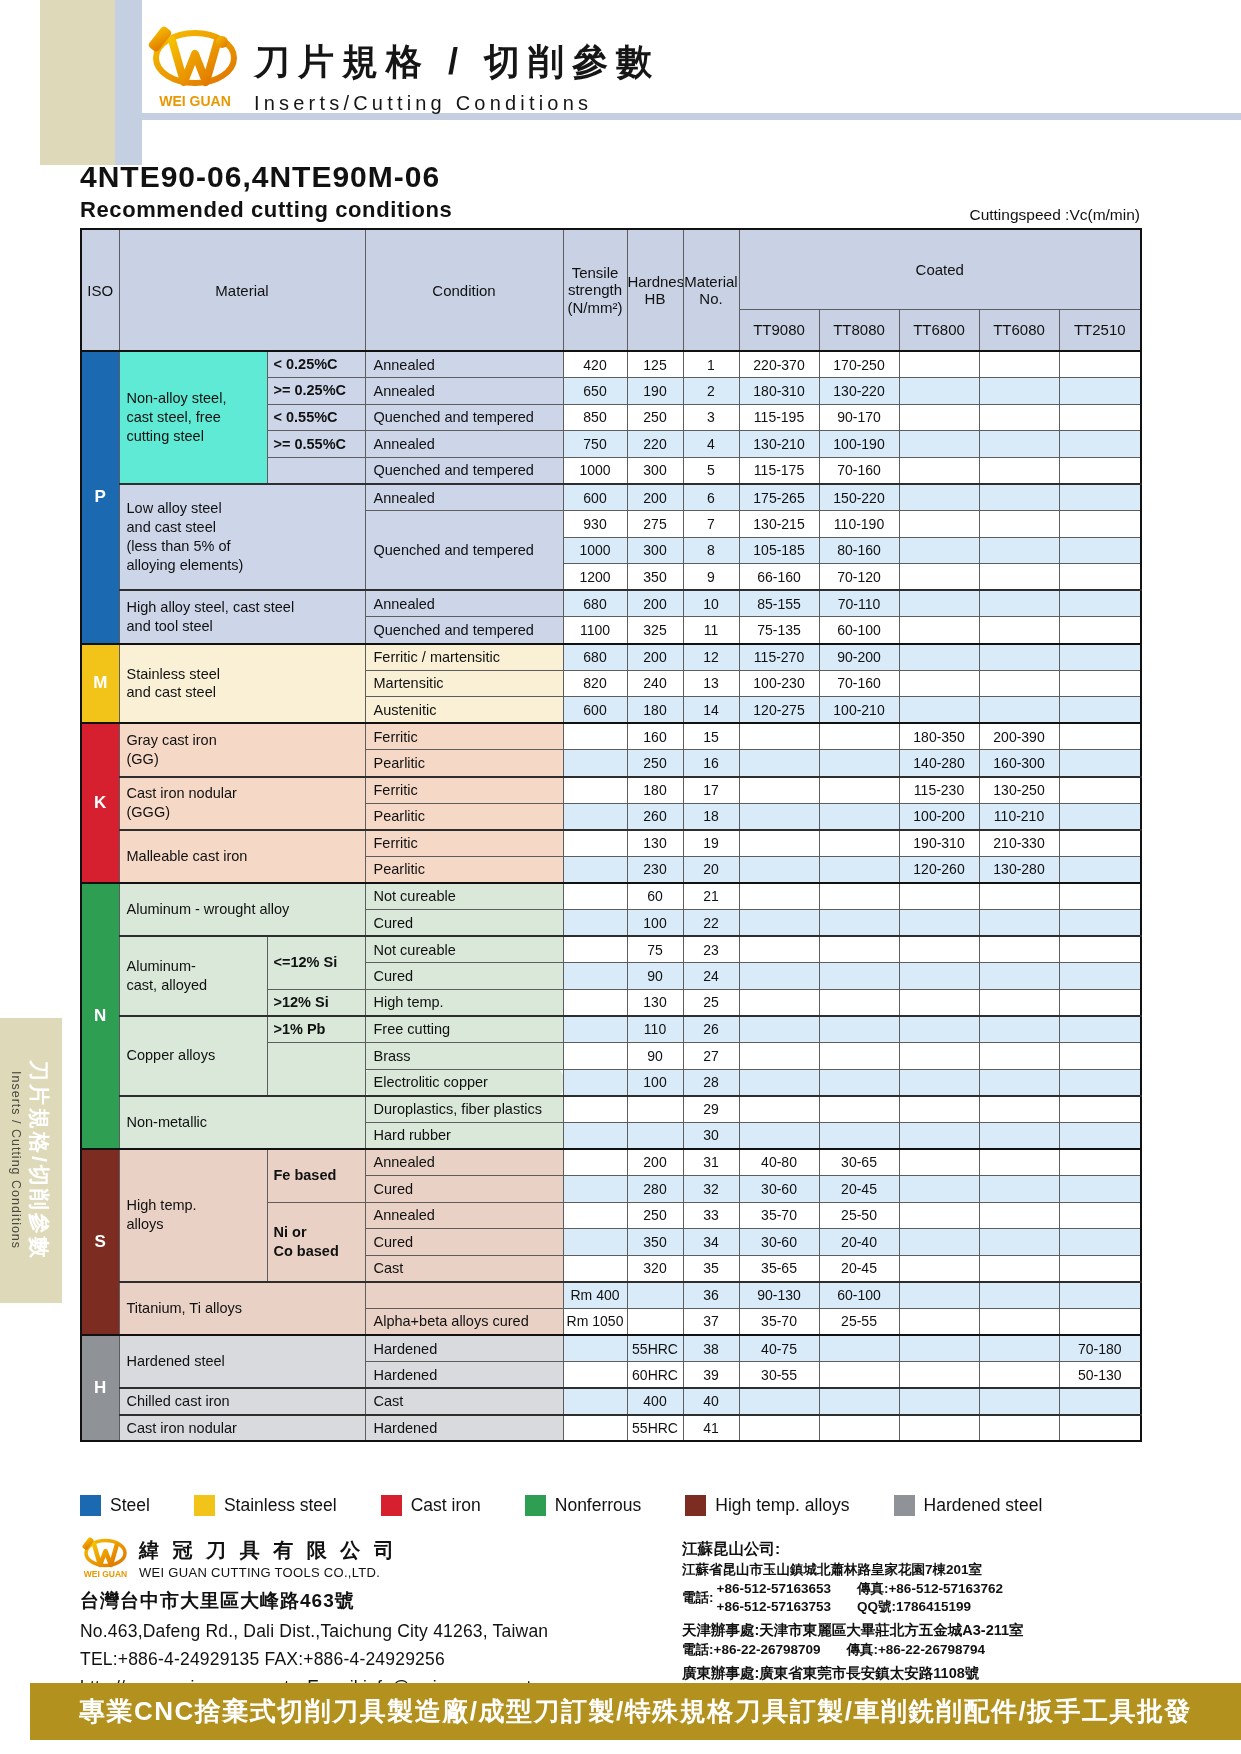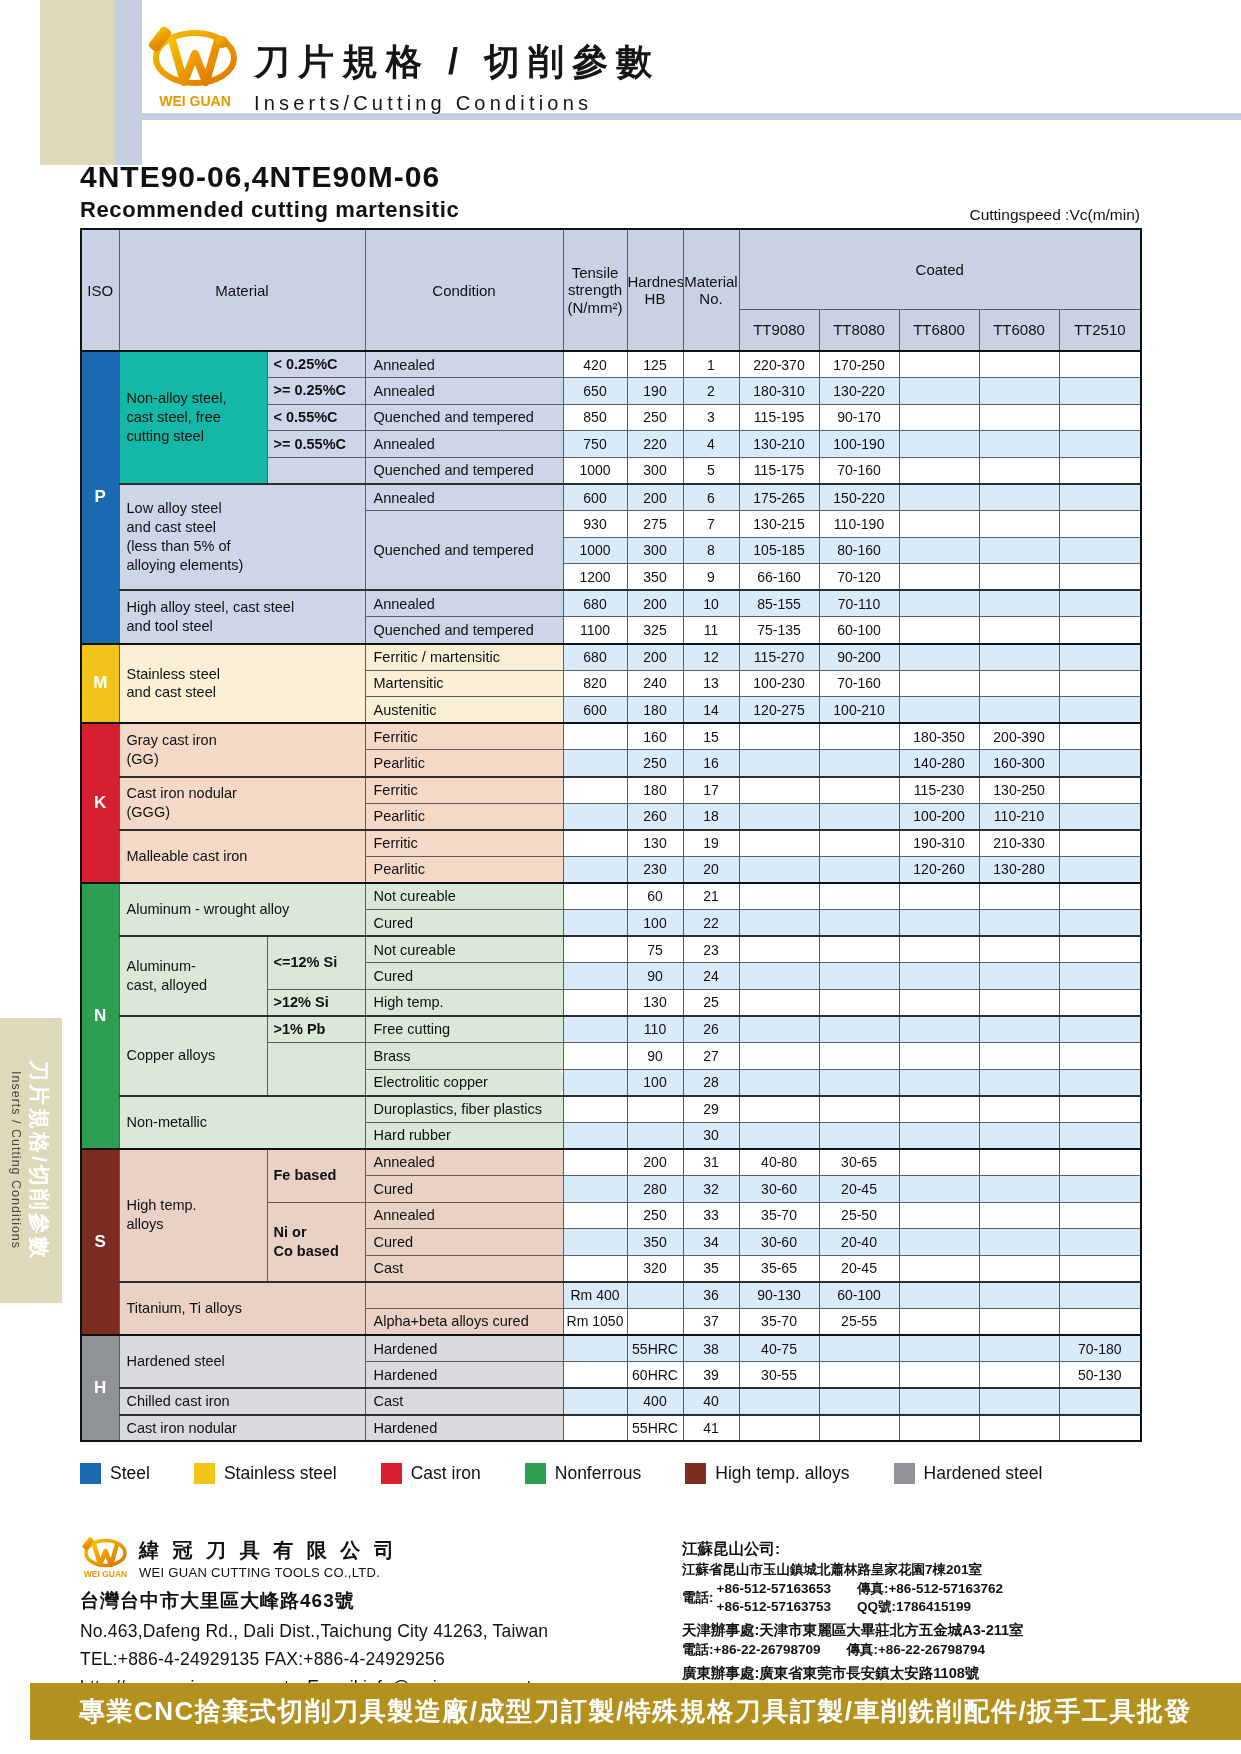--- a/index.html
+++ b/index.html
@@ -41,21 +41,21 @@
   td.mat-cell  { font-size:14.5px; padding:1px 7px; white-space:pre-line; line-height:1.3; vertical-align:middle; }
   td.sub-cell  { font-size:14.5px; padding:1px 6px; white-space:pre-line; line-height:1.3;font-weight:bold; }
   td.cond-cell { font-size:14.5px; padding:1px 8px; }
   td.num-cell  { font-size:14px; text-align:center; }
   .stripe-blue  { background:#d9eaf9; }
   .stripe-white { background:#ffffff; }
   tr.sec-start td { border-top:2px solid #111; }
   tr.grp-start td { border-top:2px solid #2e2e2e; }
 
   
-  .legend { position:absolute; left:80px; top:1463px; display:flex; gap:44px; align-items:center; }
+  .legend { position:absolute; left:80px; top:1495px; display:flex; gap:44px; align-items:center; }
   .legend-item { display:flex; align-items:center; gap:9px; font-size:17.5px; white-space:nowrap; }
   .legend-swatch { width:21px; height:21px; flex:0 0 auto; }
 
   
   .f-left { position:absolute; left:80px; top:1537px; width:580px; }
   .f-company { display:flex; align-items:flex-start; gap:9px; }
   .f-company-names { display:flex; flex-direction:column; }
   .f-company-zh { font-size:20px; font-weight:bold; letter-spacing:4px; white-space:nowrap; }
   .f-company-en { font-size:13px; margin-top:1px; letter-spacing:0.3px; }
   .f-addr-zh { font-size:19px; font-weight:bold; margin-top:5px; letter-spacing:1px; }
@@ -104,21 +104,21 @@
     <div class="title-zh">刀片規格 / 切削參數</div>
     <div class="title-en">Inserts/Cutting Conditions</div>
   </div>
 
   <div class="side-tab">
     <span class="en">Inserts / Cutting Conditions</span>
     <span class="zh">刀片規格/切削參數</span>
   </div>
 
   <div class="model-title">4NTE90-06,4NTE90M-06</div>
-  <div class="sub-title">Recommended cutting martensitic</div>
+  <div class="sub-title">Recommended cutting conditions</div>
   <div class="speed-note">Cuttingspeed :Vc(m/min)</div>
 
   <table class="ctable">
     <colgroup>
         <col style="width: 38px;">
         <col style="width: 148px;">
         <col style="width: 98px;">
         <col style="width: 198px;">
         <col style="width: 64px;">
         <col style="width: 56px;">
@@ -147,21 +147,21 @@
           <th>TT9080</th>
           <th>TT8080</th>
           <th>TT6800</th>
           <th>TT6080</th>
           <th>TT2510</th>
         </tr>
       </thead>
     <tbody>
         <tr class="sec-start">
           <td class="iso-cell" rowspan="11" style="background: rgb(27, 106, 177);">P</td>
-          <td class="mat-cell" rowspan="5" colspan="1" style="background: #14b8a6;">Non-alloy steel,
+          <td class="mat-cell" rowspan="5" colspan="1" style="background: #5eead4;">Non-alloy steel,
 cast steel, free
 cutting steel</td>
           <td class="sub-cell" rowspan="1" style="background: rgb(205, 213, 233);">&lt; 0.25%C</td>
           <td class="cond-cell" rowspan="1" style="background: rgb(205, 213, 233);">Annealed</td>
           <td class="num-cell stripe-white">420</td>
           <td class="num-cell stripe-white">125</td>
           <td class="num-cell stripe-white">1</td>
           <td class="num-cell stripe-white">220-370</td>
           <td class="num-cell stripe-white">170-250</td>
           <td class="num-cell stripe-white"></td>

